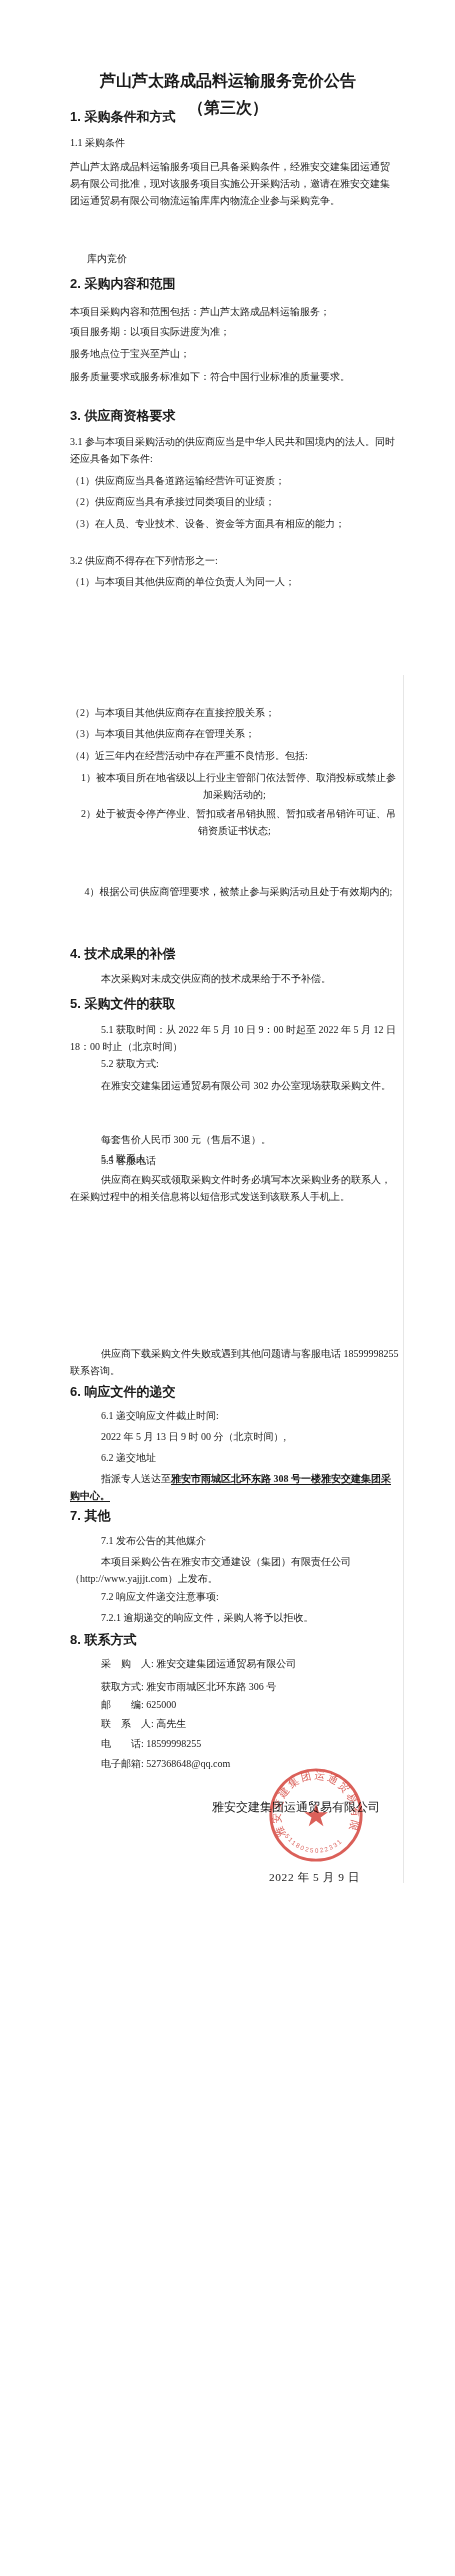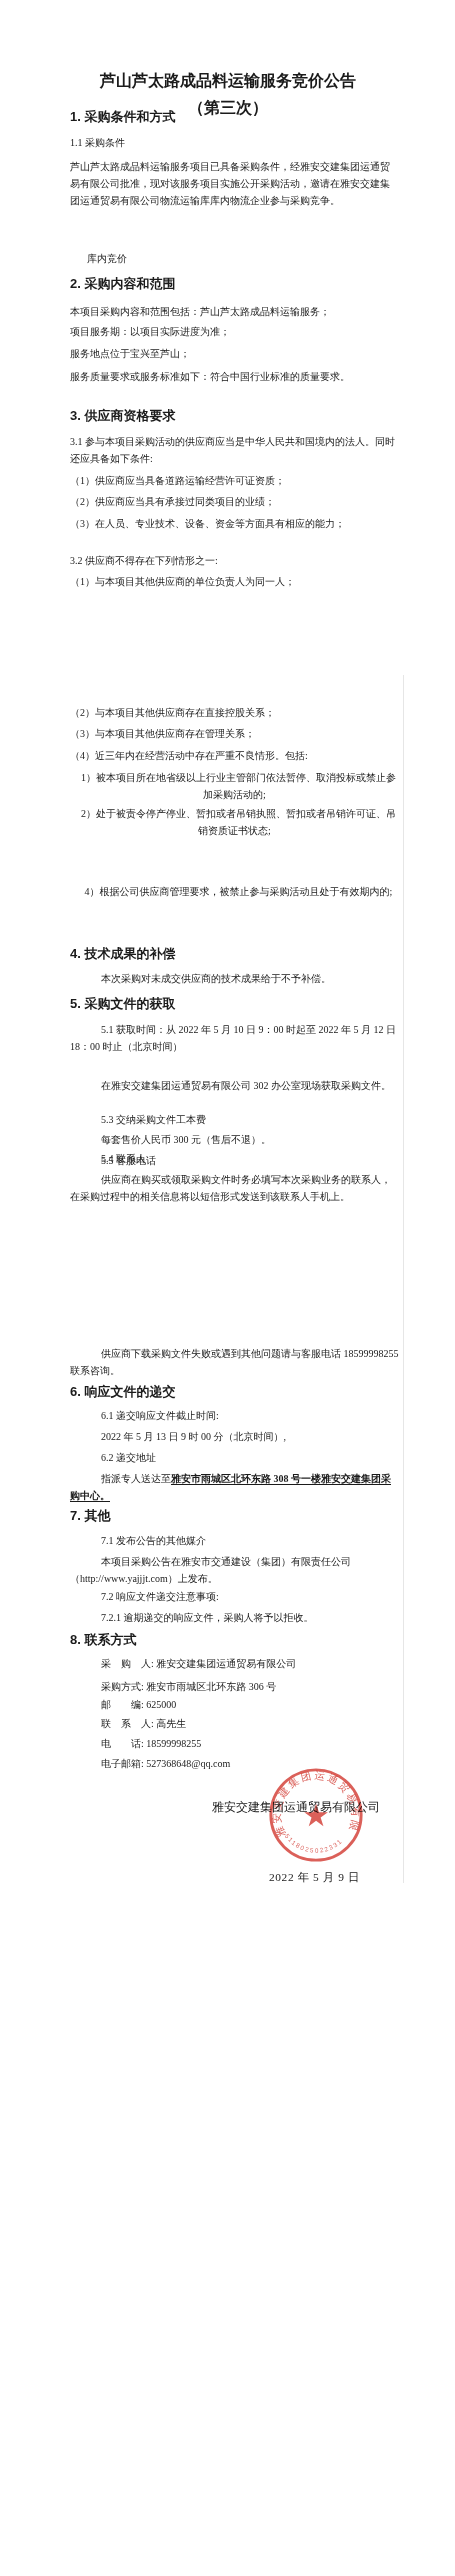--- a/index.html
+++ b/index.html
@@ -54,43 +54,43 @@
   <div class="b" style="top:747px">（4）近三年内在经营活动中存在严重不良情形。包括:</div>
   <div class="b ink" style="top:769px">1）被本项目所在地省级以上行业主管部门依法暂停、取消投标或禁止参加采购活动的;</div>
   <div class="b ink" style="top:805px">2）处于被责令停产停业、暂扣或者吊销执照、暂扣或者吊销许可证、吊销资质证书状态;</div>
   <div class="b ink" style="top:883px">4）根据公司供应商管理要求，被禁止参与采购活动且处于有效期内的;</div>
 
   <div class="hd" style="top:945px">4. 技术成果的补偿</div>
   <div class="b in2" style="top:970px">本次采购对未成交供应商的技术成果给于不予补偿。</div>
 
   <div class="hd" style="top:995px">5. 采购文件的获取</div>
   <div class="b in2" style="top:1021px"><span>5.1 获取时间：从 </span><span class="u">2022</span><span> 年 </span><span class="u">5</span><span> 月 </span><span class="u">10</span><span> 日 9：00 时起至 </span><span class="u">2022</span><span> 年 </span><span class="u">5</span><span> 月 </span><span class="u">12</span><span> 日 18：00 时止（北京时间）</span></div>
+  <div class="b in2" style="top:1055px">5.2 获取方式:</div>
   <div class="b in2" style="top:1077px"><span>在</span><span class="u">雅安交建集团运通贸易有限公司 302 办公室</span><span>现场获取采购文件。</span></div>
-  <div class="b in2" style="top:1111px">5.3 交纳采购文件工本费</div>
   <div class="b in2" style="top:1131px">每套售价人民币 300 元（售后不退）。</div>
   <div class="b in2" style="top:1150px">5.4 联系人</div>
   <div class="b in2" style="top:1171px">供应商在购买或领取采购文件时务必填写本次采购业务的联系人，在采购过程中的相关信息将以短信形式发送到该联系人手机上。</div>
   <div class="b in2" style="top:1152px">5.5 客服电话</div>
   <div class="b in2" style="top:1345px"><span>供应商下载采购文件失败或遇到其他问题请与客服电话 </span><span class="u">18599998255</span><span> 联系咨询。</span></div>
 
   <div class="hd" style="top:1383px">6. 响应文件的递交</div>
   <div class="b in2" style="top:1407px">6.1 递交响应文件截止时间:</div>
   <div class="b in2" style="top:1428px"><span class="u">2022</span><span> 年 </span><span class="u">5</span><span> 月 </span><span class="u">13</span><span> 日 </span><span class="u">9</span><span> 时 </span><span class="u">00</span><span> 分（北京时间）,</span></div>
   <div class="b in2" style="top:1449px">6.2 递交地址</div>
   <div class="b in2" style="top:1470px"><span>指派专人送达至</span><span class="bu">雅安市雨城区北环东路 308 号一楼雅安交建集团采购中心。</span></div>
 
   <div class="hd" style="top:1507px">7. 其他</div>
   <div class="b in2" style="top:1532px">7.1 发布公告的其他媒介</div>
   <div class="b in2" style="top:1553px">本项目采购公告在雅安市交通建设（集团）有限责任公司（http://www.yajjjt.com）上发布。</div>
   <div class="b in2" style="top:1588px">7.2 响应文件递交注意事项:</div>
   <div class="b in2" style="top:1609px">7.2.1 逾期递交的响应文件，采购人将予以拒收。</div>
 
   <div class="hd" style="top:1631px">8. 联系方式</div>
   <div class="b in2" style="top:1655px"><span>采　购　人: </span><span class="u">雅安交建集团运通贸易有限公司</span></div>
-  <div class="b in2" style="top:1678px"><span>采购方式: </span><span class="u">雅安市雨城区北环东路 306 号</span></div>
+  <div class="b in2" style="top:1678px"><span>获取方式: </span><span class="u">雅安市雨城区北环东路 306 号</span></div>
   <div class="b in2" style="top:1696px"><span>邮　　编: </span><span class="u">625000</span></div>
   <div class="b in2" style="top:1715px"><span>联　系　人: </span><span class="u">高先生</span></div>
   <div class="b in2" style="top:1735px"><span>电　　话: </span><span class="u">18599998255</span></div>
   <div class="b in2" style="top:1755px"><span>电子邮箱: </span><span class="u">527368648@qq.com</span></div>
 
   <div class="f1">雅安交建集团运通贸易有限公司</div>
   <div class="f2">2022 年 5 月 9 日</div>
 
   <div class="stamp">
     <svg width="96" height="96" viewBox="0 0 168 168">

